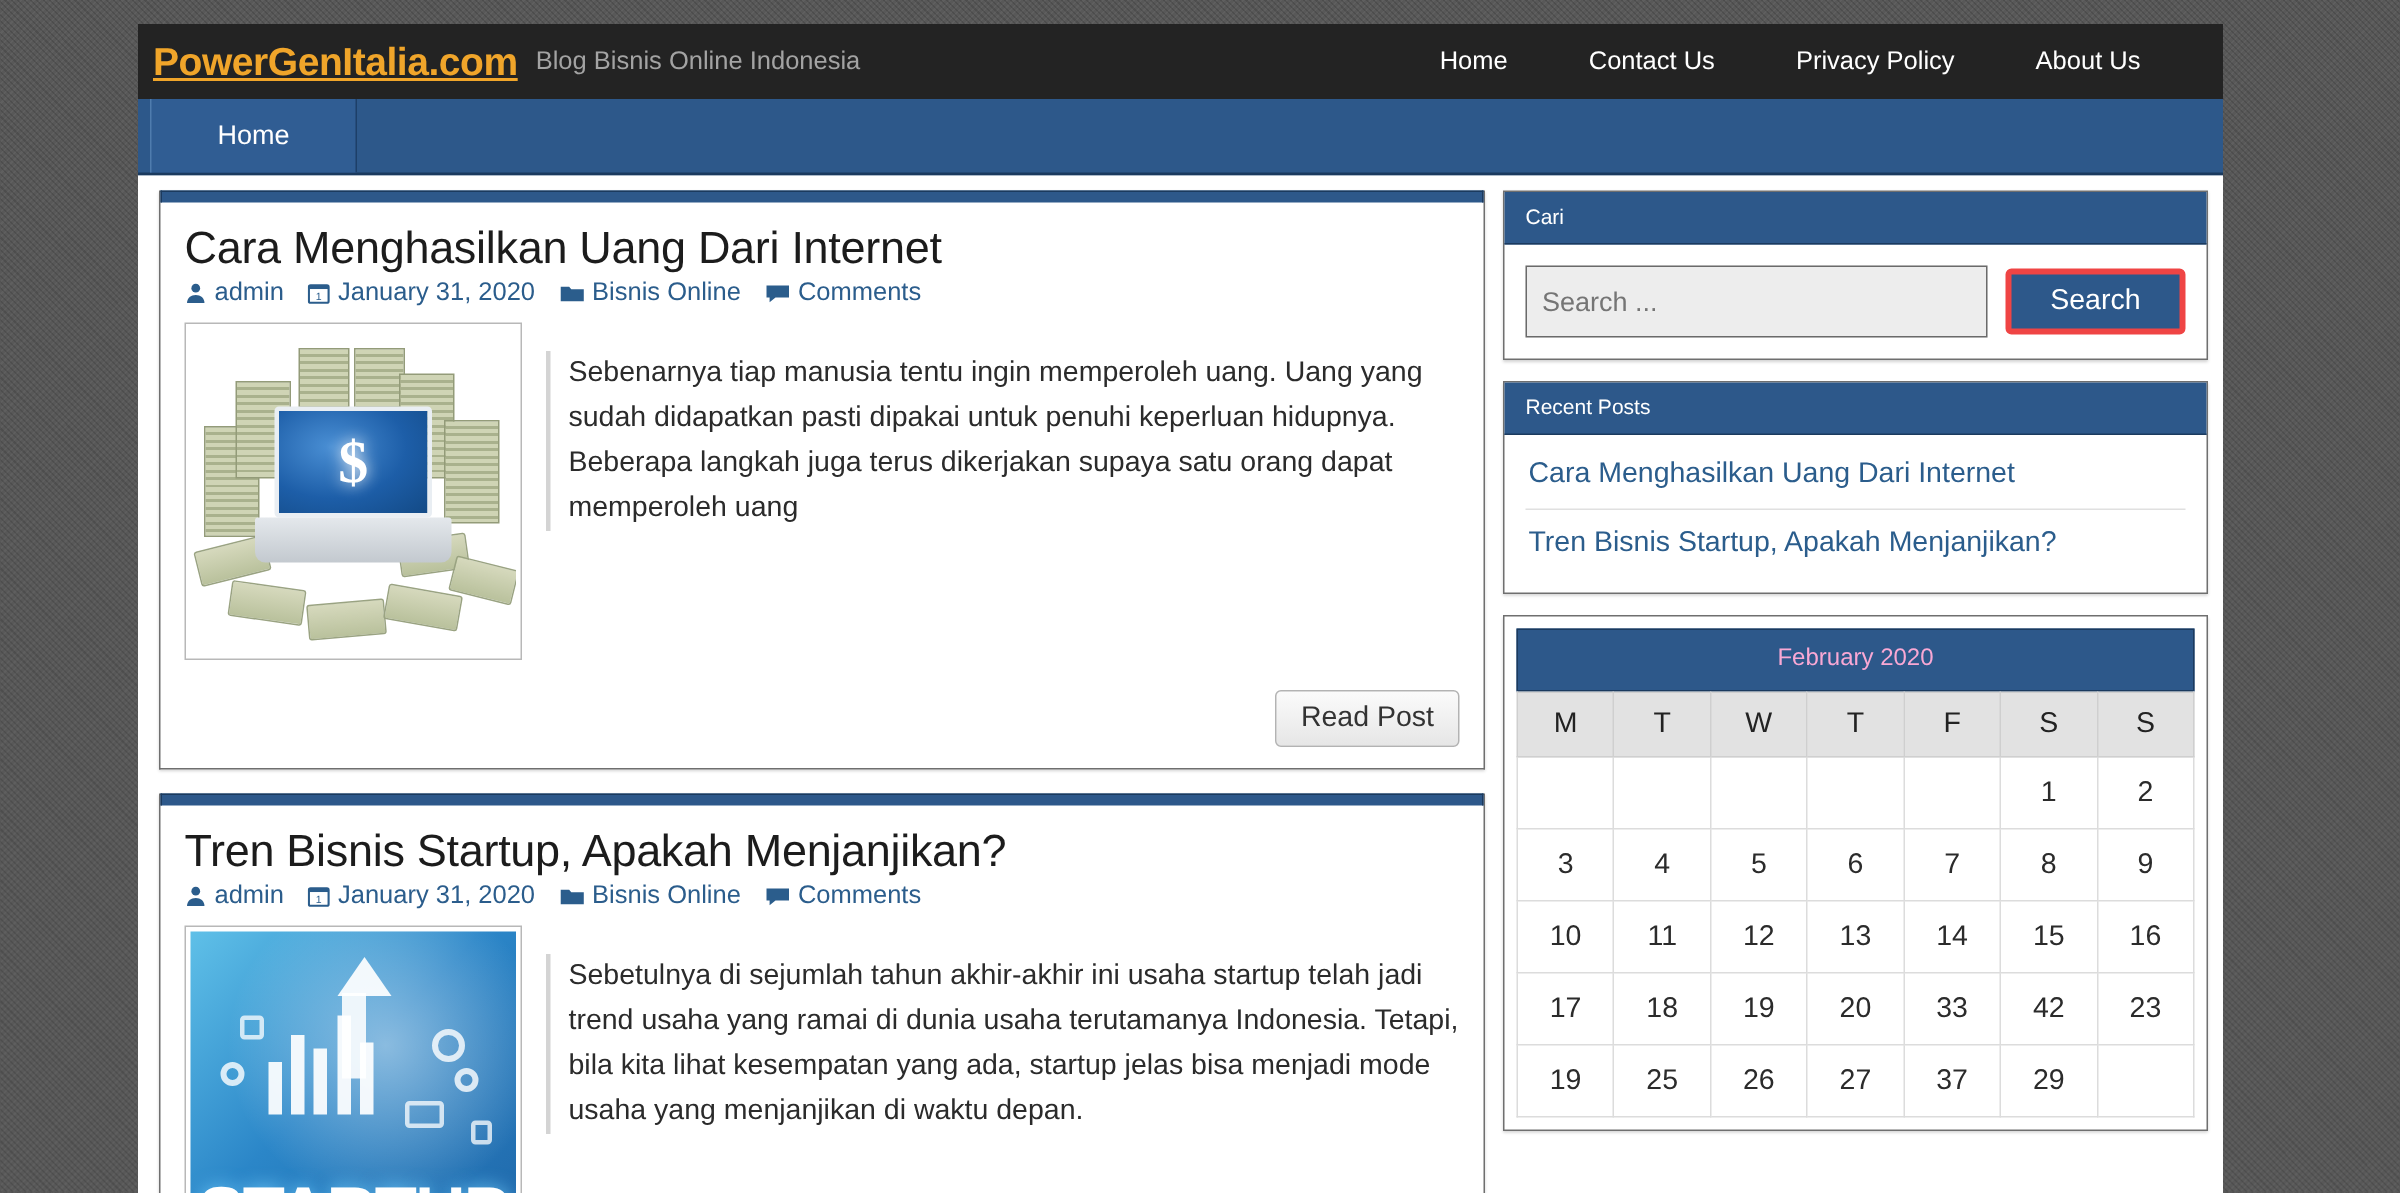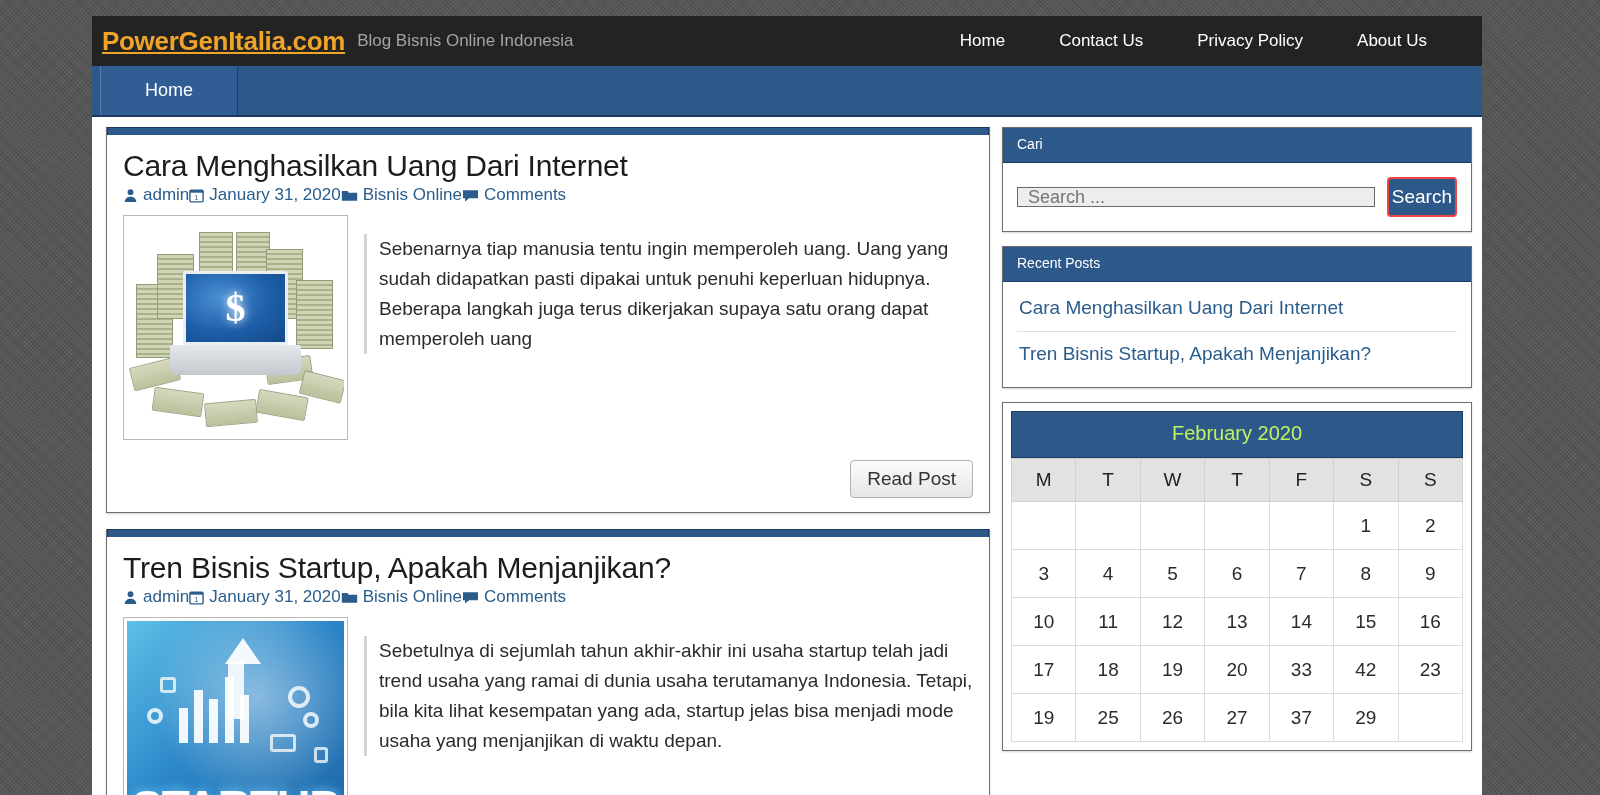--- a/index.html
+++ b/index.html
@@ -110,21 +110,21 @@
   .post-title {
     font-size: 30px;
     font-weight: normal;
     color: #1c1c1c;
     margin: 4px 0 2px 0;
     letter-spacing: -0.2px;
   }
   .post-meta {
     display: flex;
     align-items: center;
-    gap: 0;
+    gap: 16px;
     color: #2b5d8c;
     font-size: 17px;
     margin-bottom: 10px;
   }
   .meta-item { display: flex; align-items: center; gap: 5px; white-space: nowrap; }
   .meta-item svg { flex: none; }
 
   .post-body { display: flex; gap: 16px; align-items: flex-start; }
   .thumb {
     width: 225px; height: 225px;
@@ -254,35 +254,35 @@
     color: #fff;
     font-size: 14px;
     padding: 8px 14px 10px 14px;
     border-bottom: 1px solid #1b3a5e;
   }
   .widget-body { padding: 14px; }
 
   .search-row { display: flex; align-items: center; gap: 12px; }
   .search-input {
     flex: 1;
-    height: 20px;
+    height: 48px;
     font-size: 18px;
     padding: 0 10px;
     border: 1px solid #6a6a6a;
     background: #ededed;
     color: #555;
     font-family: inherit;
   }
   .search-btn {
     background: #2d588a;
     color: #fff;
-    border: 2px solid #ef4444;
+    border: 4px solid #ef4444;
     border-radius: 4px;
     font-size: 19px;
-    padding: 7px 3px;
+    padding: 7px 26px;
     cursor: pointer;
     font-family: inherit;
   }
 
   .recent-list { list-style: none; margin: 0; padding: 0; }
   .recent-list li { border-bottom: 1px solid #e0e0e0; }
   .recent-list li:last-child { border-bottom: none; }
   .recent-list a {
     display: block;
     color: #2b5d8c;
@@ -299,22 +299,22 @@
     box-shadow: 0 1px 2px rgba(0,0,0,0.18);
   }
   table.calendar {
     width: 100%;
     border-collapse: collapse;
     font-size: 19px;
     color: #2b2b2b;
   }
   table.calendar caption {
     background: #2d588a;
-    color: #bef264;
-    font-size: 20px;
+    color: #f9a8d4;
+    font-size: 16px;
     padding: 10px 0 12px 0;
     border: 1px solid #1b3a5e;
   }
   table.calendar th {
     background: #e2e2e2;
     border: 1px solid #cfcfcf;
     font-weight: normal;
     padding: 10px 0;
     color: #222;
   }

